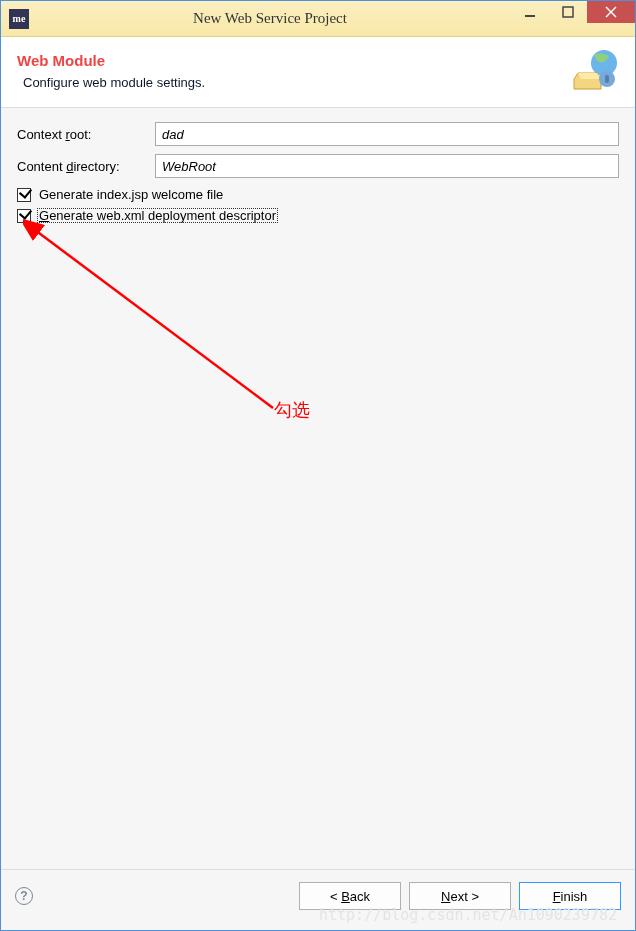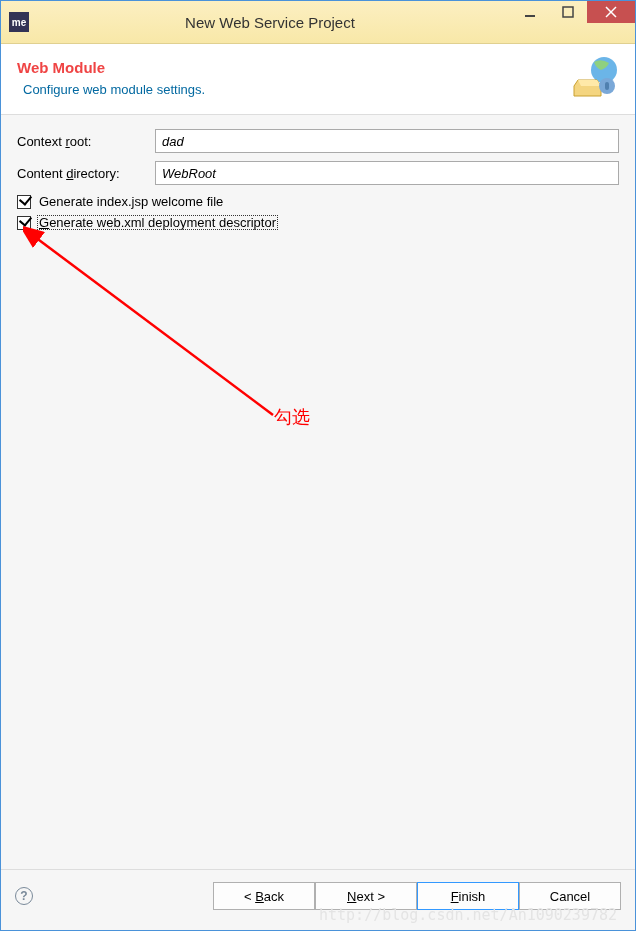--- a/index.html
+++ b/index.html
@@ -18,26 +18,27 @@
     .window {
       width: 636px;
       height: 931px;
       border: 1px solid #4a92d9;
       display: flex;
       flex-direction: column;
       background: #fff;
       position: relative;
     }
     .titlebar {
-      height: 43px;
+      height: 36px;
       background: linear-gradient(#fcefc1, #f8e8a8);
       display: flex;
       align-items: center;
       border-bottom: 1px solid #e0d090;
       position: relative;
+      font-family: Liberation Serif, serif;
     }
     .titlebar-icon {
       width: 20px;
       height: 20px;
       margin-left: 8px;
       background: #333355;
       color: #fff;
       font-size: 10px;
       font-weight: bold;
       display: flex;
@@ -85,21 +86,21 @@
       flex: 1;
     }
     .header-title {
       font-weight: bold;
       font-size: 15px;
       color: #ef4444;
       margin-bottom: 6px;
     }
     .header-subtitle {
       font-size: 13px;
-      color: #0369a1;
+      color: #0f172a;
       margin-left: 6px;
     }
     .header-icon {
       width: 50px;
       height: 44px;
     }
     .content {
       flex: 1;
       padding: 14px 16px;
       background: #f6f6f6;
@@ -199,20 +200,21 @@
       color: #7a8a9a;
       font-size: 12px;
       font-weight: bold;
     }
     .button-spacer {
       flex: 1;
     }
     .btn {
       width: 102px;
       height: 28px;
+      margin-left: 8px;
       background: #fdfdfd;
       border: 1px solid #b0b0b0;
       font-size: 13px;
       font-family: inherit;
       color: #000;
       cursor: pointer;
     }
     .btn.default {
       border: 1.5px solid #3399ff;
     }
@@ -308,18 +310,17 @@
     <div class="annotation-text">勾选</div>
 
   </div>
 
   <div class="button-bar">
     <div class="help-icon">?</div>
     <div class="button-spacer"></div>
     <button class="btn"><span>&lt; </span><span class="mnemonic">B</span><span>ack</span></button>
     <button class="btn"><span class="mnemonic">N</span><span>ext &gt;</span></button>
     <button class="btn default"><span class="mnemonic">F</span><span>inish</span></button>
-    <button class="btn">Cancel</button>
   </div>
 
   <div class="watermark">http://blog.csdn.net/An1090239782</div>
 
 </div>
 
 </body></html>

